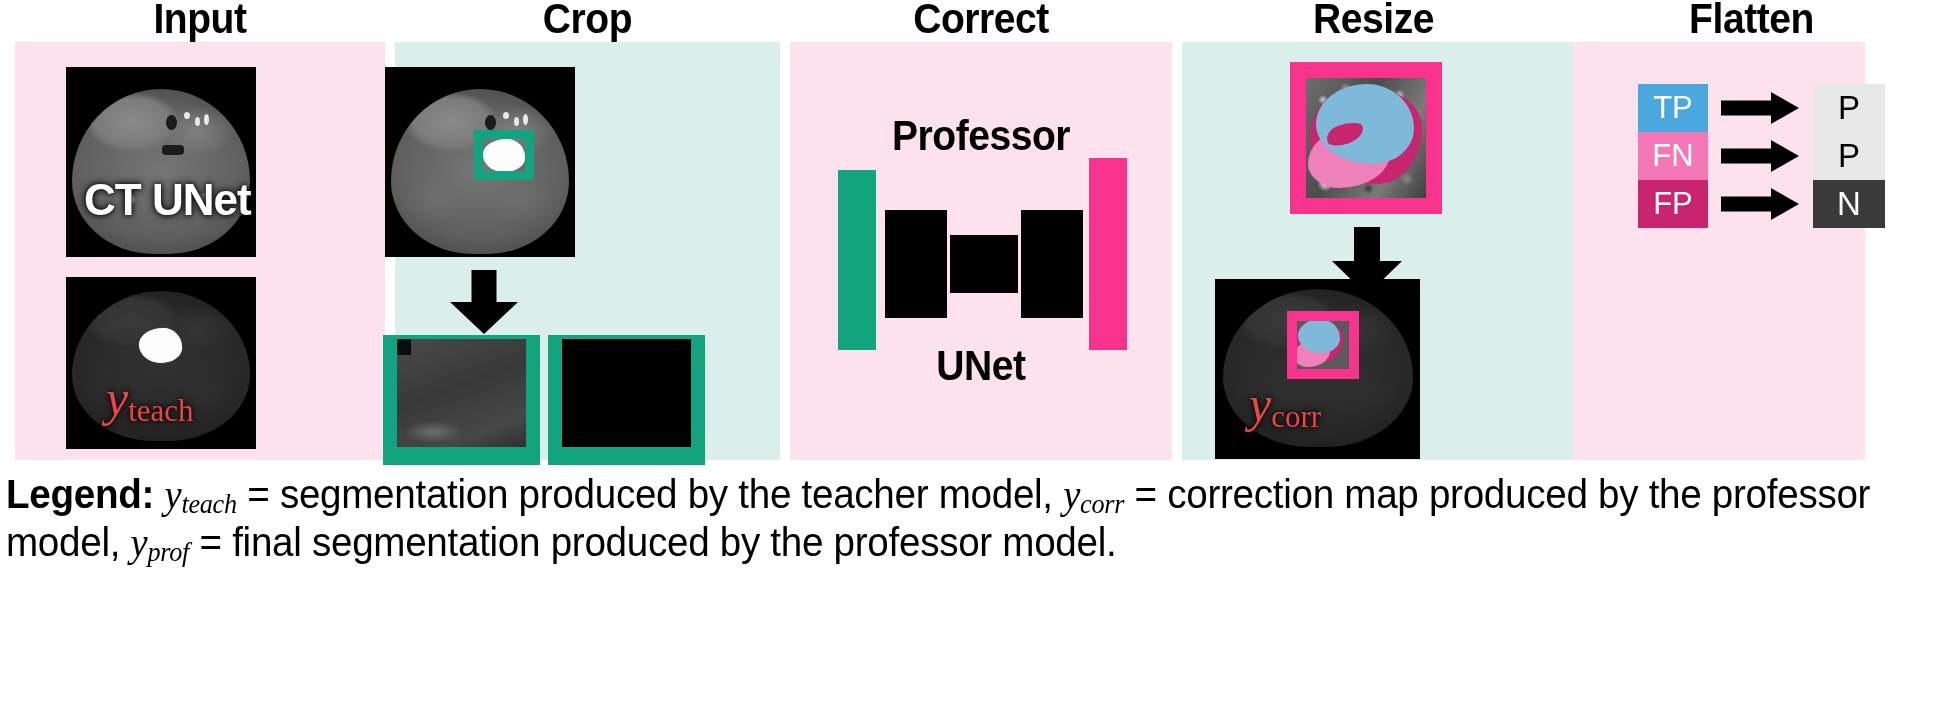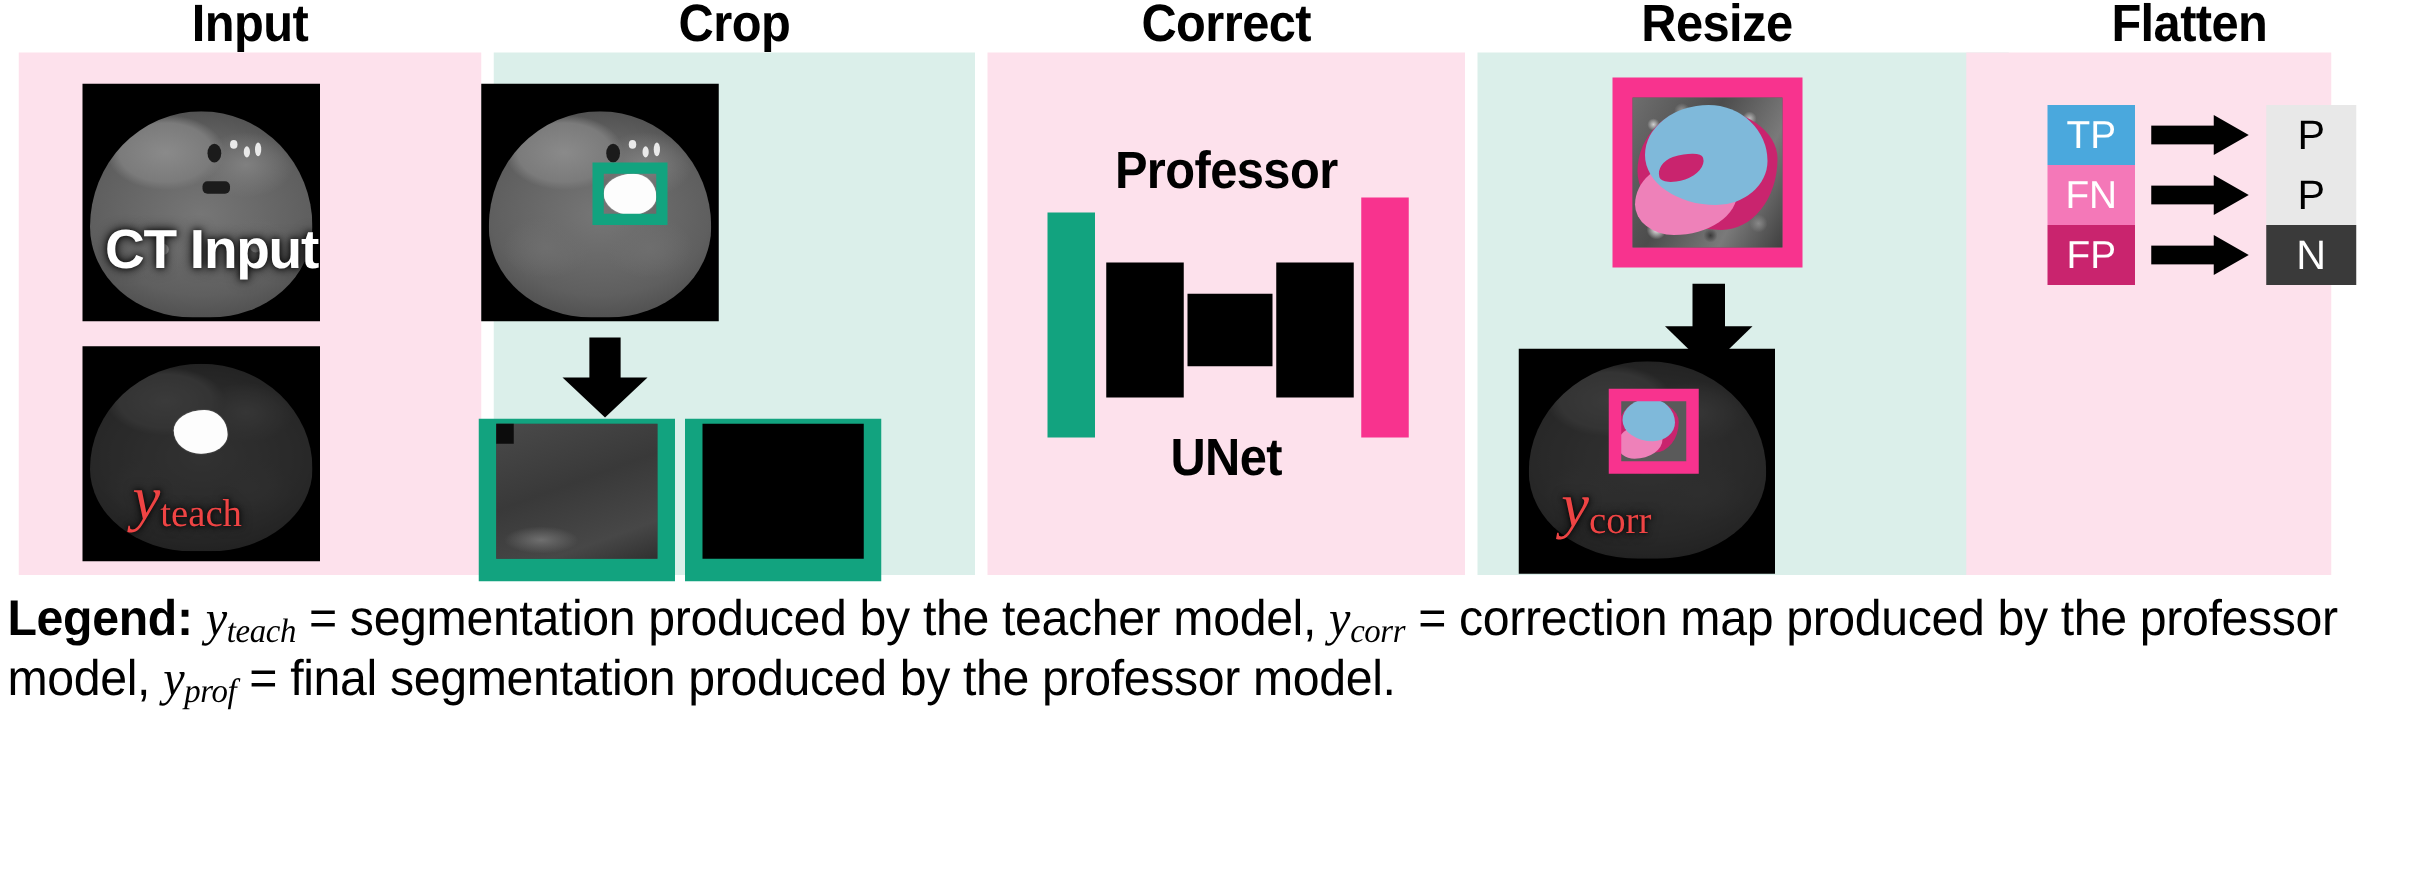--- a/index.html
+++ b/index.html
@@ -164,21 +164,21 @@
 
     <div class="scan" style="left:51px;top:25px;width:190px;height:190px;">
       <div class="body" style="left:6px;top:22px;width:178px;height:165px;"></div>
       <div class="dark" style="left:100px;top:48px;width:11px;height:15px;"></div>
       <div class="brite" style="left:118px;top:45px;width:6px;height:7px;"></div>
       <div class="brite" style="left:129px;top:50px;width:5px;height:9px;"></div>
       <div class="brite" style="left:138px;top:47px;width:5px;height:11px;"></div>
       <div class="dark" style="left:96px;top:78px;width:22px;height:10px;border-radius:4px;"></div>
       <div class="brite" style="left:60px;top:128px;width:9px;height:9px;opacity:.55;"></div>
       <div class="brite" style="left:134px;top:126px;width:9px;height:9px;opacity:.55;"></div>
-      <div class="ctscan-text" style="left:18px;top:108px;">CT Input</div>
+      <div class="ctscan-text" style="left:18px;top:108px;">CT UNet</div>
     </div>
 
     <div class="scan dim" style="left:51px;top:235px;width:190px;height:172px;">
       <div class="body" style="left:6px;top:14px;width:178px;height:150px;"></div>
       <div class="lesion" style="left:73px;top:51px;width:43px;height:35px;"></div>
       <div class="ylab" style="left:40px;top:96px;font-size:50px;">
         <i>y</i><sub>teach</sub>
       </div>
     </div>
   </div>

